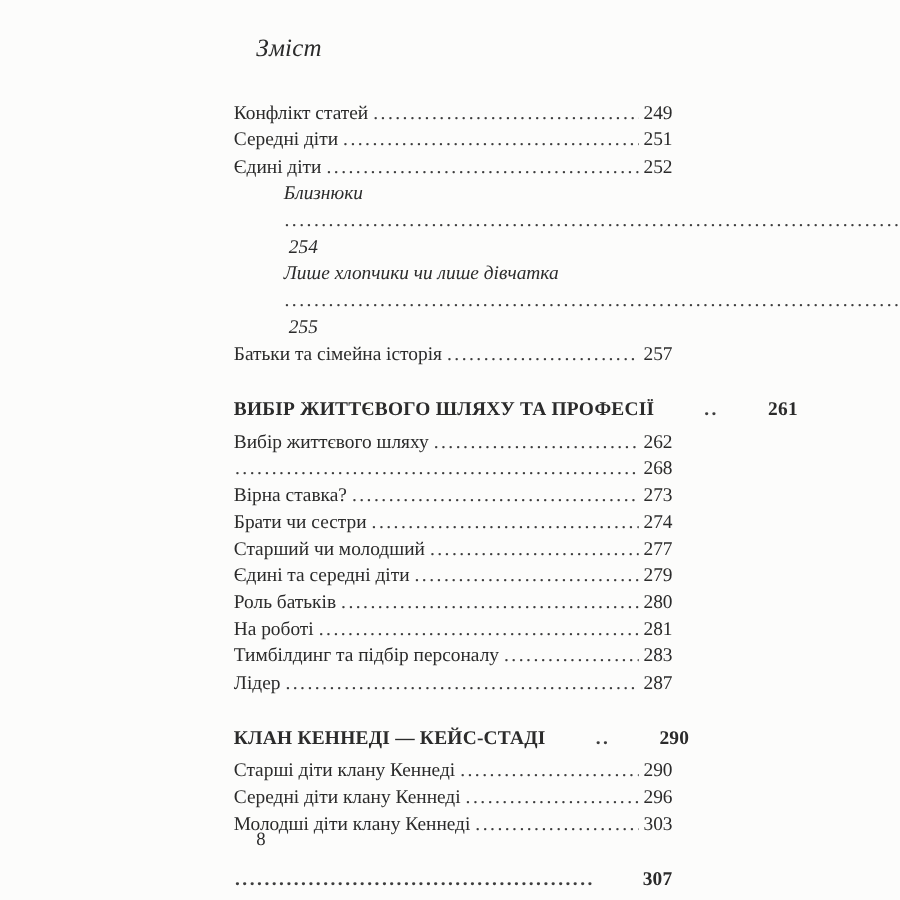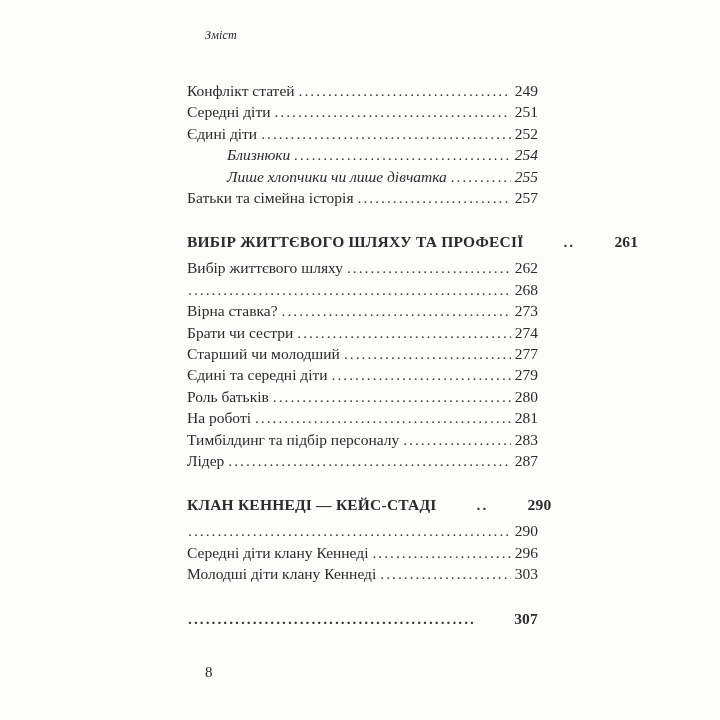--- a/index.html
+++ b/index.html
@@ -16,21 +16,21 @@
     overflow: hidden;
   }
   .page {
     position: absolute;
     inset: 0;
   }
   .running-head {
     position: absolute;
     left: 205px;
     top: 28px;
-    font-size: 12px;
+    font-size: 20px;
     font-style: italic;
     letter-spacing: 0.2px;
   }
   .toc {
     position: absolute;
     left: 187px;
     top: 80px;
     width: 351px;
     font-size: 15.5px;
   }
@@ -63,20 +63,21 @@
   }
   .row.heading {
     font-weight: bold;
     margin-bottom: 4.5px;
     letter-spacing: 0.2px;
     gap: 36px;
   }
   .row.sub {
     padding-left: 40px;
     font-style: italic;
+    flex-direction: column;
   }
   .folio {
     position: absolute;
     left: 205px;
     top: 664px;
     font-size: 15px;
   }
 </style>
 </head>
 <body>
@@ -173,20 +174,21 @@
           <span class="page-num">287</span>
         </div>
       </div>
       <div class="group">
         <div class="row heading">
           <span class="title">КЛАН КЕННЕДІ — КЕЙС-СТАДІ</span>
           <span class="leader" aria-hidden="true">................................................................................................................................................................</span>
           <span class="page-num">290</span>
         </div>
         <div class="row">
+          <span class="title">Старші діти клану Кеннеді</span>
           <span class="leader" aria-hidden="true">................................................................................................................................................................</span>
           <span class="page-num">290</span>
         </div>
         <div class="row">
           <span class="title">Середні діти клану Кеннеді</span>
           <span class="leader" aria-hidden="true">................................................................................................................................................................</span>
           <span class="page-num">296</span>
         </div>
         <div class="row">
           <span class="title">Молодші діти клану Кеннеді</span>

